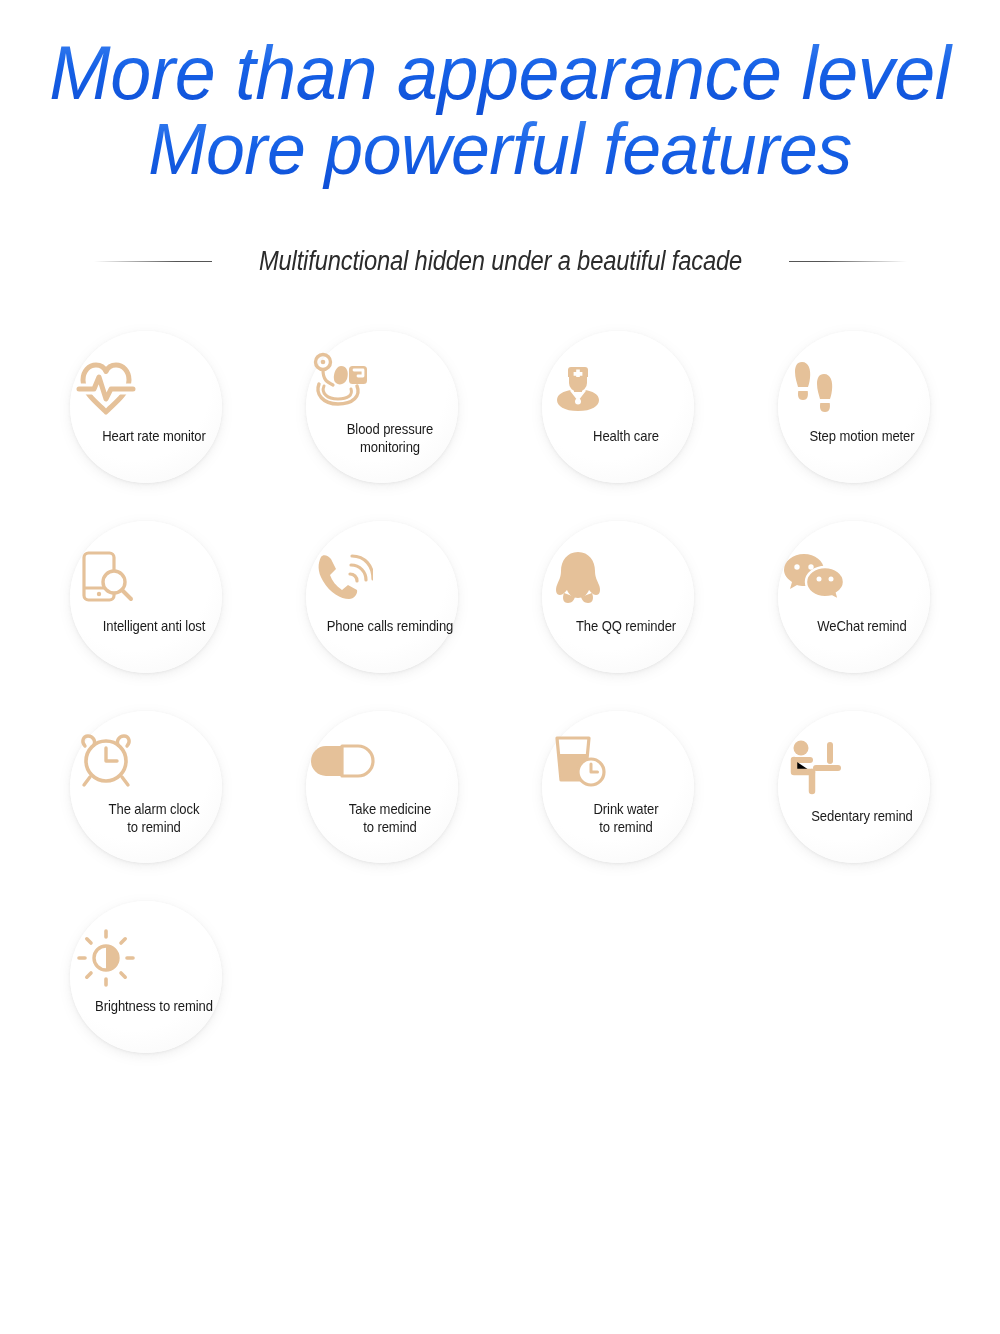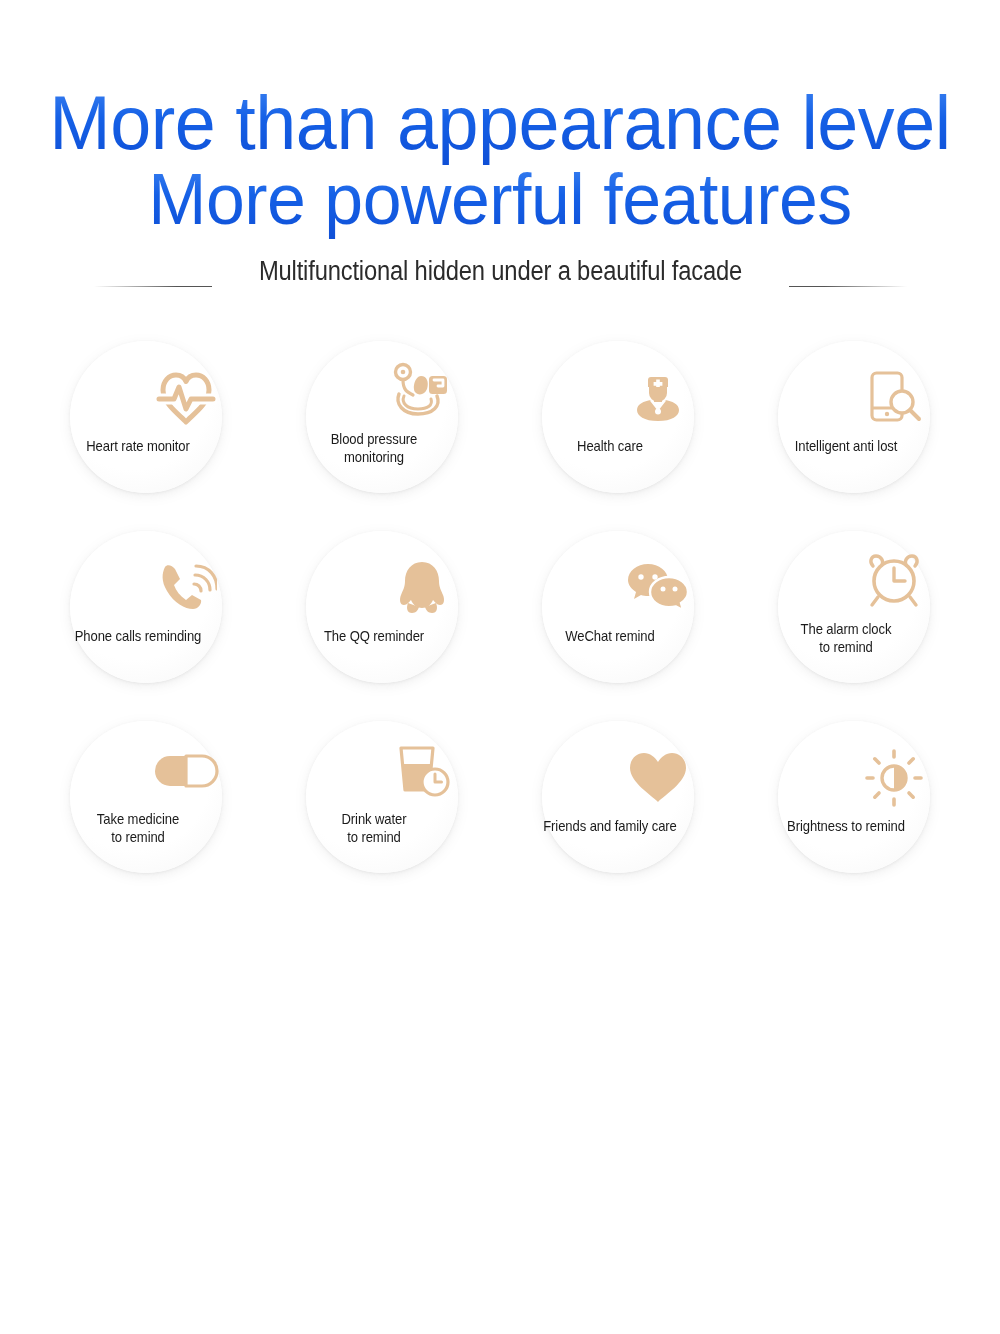--- a/index.html
+++ b/index.html
@@ -10,22 +10,23 @@
   body {
     width: 1000px;
     height: 1334px;
     font-family: "Liberation Sans", sans-serif;
     overflow: hidden;
     position: relative;
   }
 
   
   .hero {
-    padding-top: 80px;
+    padding-top: 30px;
     text-align: center;
+    font-style: italic;
   }
   .hero-line {
     font-family: "Liberation Sans", sans-serif;
     font-weight: 400;
     font-size: 76px;
     line-height: 1.12;
     letter-spacing: -0.5px;
     color: #1560e6;
     background: linear-gradient(180deg, #3f85f2 0%, #1560e6 45%, #0f4fd6 100%);
     -webkit-background-clip: text;
@@ -34,23 +35,23 @@
     transform: scaleX(0.97);
     white-space: nowrap;
   }
   .hero-line.second {
     font-size: 72px;
     margin-top: -6px;
   }
 
   .subtitle-wrap {
     display: flex;
-    align-items: flex-end;
+    align-items: center;
     justify-content: center;
-    margin-top: 16px;
+    margin-top: 56px;
     gap: 12px;
   }
   .sub-rule {
     height: 1px;
     width: 118px;
     background: linear-gradient(90deg, rgba(80,80,80,0) 0%, #555 70%, #555 100%);
   }
   .sub-rule.right {
     background: linear-gradient(270deg, rgba(80,80,80,0) 0%, #555 70%, #555 100%);
   }
@@ -84,21 +85,21 @@
 
   .bubble {
     width: 152px;
     height: 152px;
     border-radius: 50%;
     background: radial-gradient(circle at 42% 34%, #ffffff 0%, #ffffff 58%, #fbfbfb 78%, #f4f4f4 100%);
     box-shadow: 0 3px 12px rgba(120,120,120,0.13),
                 0 1px 3px rgba(120,120,120,0.10);
     display: flex;
     flex-direction: column;
-    align-items: flex-end;
+    align-items: flex-start;
     justify-content: flex-start;
     position: relative;
     box-sizing: border-box;
   }
   .bubble .icon {
     height: 60px;
     width: 72px;
     margin-top: 27px;
     display: flex;
     align-items: center;
@@ -174,20 +175,33 @@
      <path d="M22 31 L29 40 L36 31" fill="none" stroke="#ffffff" stroke-width="2.6" stroke-linejoin="round"></path>
      <circle cx="29" cy="42.5" r="3" fill="#ffffff"></circle>
    </svg>
         </span>
         <div class="label">Health care</div>
       </div>
     </div>
     <div class="cell">
       <div class="bubble">
         <span class="icon">
+          <svg width="52" height="60" viewBox="0 0 52 60">
+     <path d="M14 4 C21 4 23 12 22 20 C21.4 25 20.6 27 20 29 H10 C9 25 7 20 7 14 C7 8 9 4 14 4 Z" fill="#e5c199"></path>
+     <path d="M10.3 33 h9.4 c.6 4 .4 9 -4.7 9 C9.6 42 9.6 37 10.3 33 Z" fill="#e5c199"></path>
+     <path d="M36 16 C43 16 45 24 44 32 C43.4 37 42.6 39 42 41 H32 C31 37 29 32 29 26 C29 20 31 16 36 16 Z" fill="#e5c199"></path>
+     <path d="M32.3 45 h9.4 c.6 4 .4 9 -4.7 9 C31.6 54 31.6 49 32.3 45 Z" fill="#e5c199"></path>
+   </svg>
+        </span>
+        <div class="label">Step motion meter</div>
+      </div>
+    </div>
+    <div class="cell">
+      <div class="bubble">
+        <span class="icon">
           <svg width="60" height="60" viewBox="0 0 60 60">
      <rect x="8" y="5" width="30" height="47" rx="4.5" fill="none" stroke="#e5c199" stroke-width="3.2"></rect>
      <path d="M8 40 h30" fill="none" stroke="#e5c199" stroke-width="3"></path>
      <circle cx="23" cy="46" r="2.2" fill="#e5c199"></circle>
      <circle cx="38" cy="34" r="11" fill="#ffffff" stroke="#e5c199" stroke-width="3.4"></circle>
      <path d="M46 42 L55 51" stroke="#e5c199" stroke-width="4" stroke-linecap="round"></path>
    </svg>
         </span>
         <div class="label">Intelligent anti lost</div>
       </div>
@@ -267,25 +281,30 @@
      <circle cx="42" cy="40" r="13" fill="#ffffff" stroke="#e5c199" stroke-width="3.2"></circle>
      <path d="M42 32 V40 H48.5" fill="none" stroke="#e5c199" stroke-width="3" stroke-linecap="round" stroke-linejoin="round"></path>
    </svg>
         </span>
         <div class="label">Drink water<br>to remind</div>
       </div>
     </div>
     <div class="cell">
       <div class="bubble">
         <span class="icon">
-          <svg width="62" height="54" viewBox="0 0 62 54">
-     <path d="M31 51 C24 44 3 31 3 17 C3 8 9.5 2 17 2 C23 2 28 6 31 11 C34 6 39 2 45 2 C52.5 2 59 8 59 17 C59 31 38 44 31 51 Z" fill="#e5c199"></path>
-   </svg>
-        </span>
-        <div class="label">Friends and family care</div>
+          <svg width="60" height="58" viewBox="0 0 60 58">
+     <circle cx="17" cy="9" r="7.5" fill="#e5c199"></circle>
+     <path d="M10 21 h16" stroke="#e5c199" stroke-width="6" stroke-linecap="round"></path>
+     <path d="M10 21 V33 h18" stroke="#e5c199" stroke-width="6.5" stroke-linecap="round" stroke-linejoin="round"></path>
+     <path d="M28 33 V52" stroke="#e5c199" stroke-width="6.5" stroke-linecap="round"></path>
+     <path d="M46 6 V22" stroke="#e5c199" stroke-width="6" stroke-linecap="round"></path>
+     <path d="M32 29 H54" stroke="#e5c199" stroke-width="6" stroke-linecap="round"></path>
+   </svg>
+        </span>
+        <div class="label">Sedentary remind</div>
       </div>
     </div>
     <div class="cell">
       <div class="bubble">
         <span class="icon">
           <svg width="58" height="58" viewBox="0 0 58 58">
      <circle cx="29" cy="29" r="12" fill="none" stroke="#e5c199" stroke-width="3.4"></circle>
      <path d="M29 17 A12 12 0 0 1 29 41 Z" fill="#e5c199"></path>
      <g stroke="#e5c199" stroke-width="3.6" stroke-linecap="round">
        <path d="M29 2 V8"></path>

